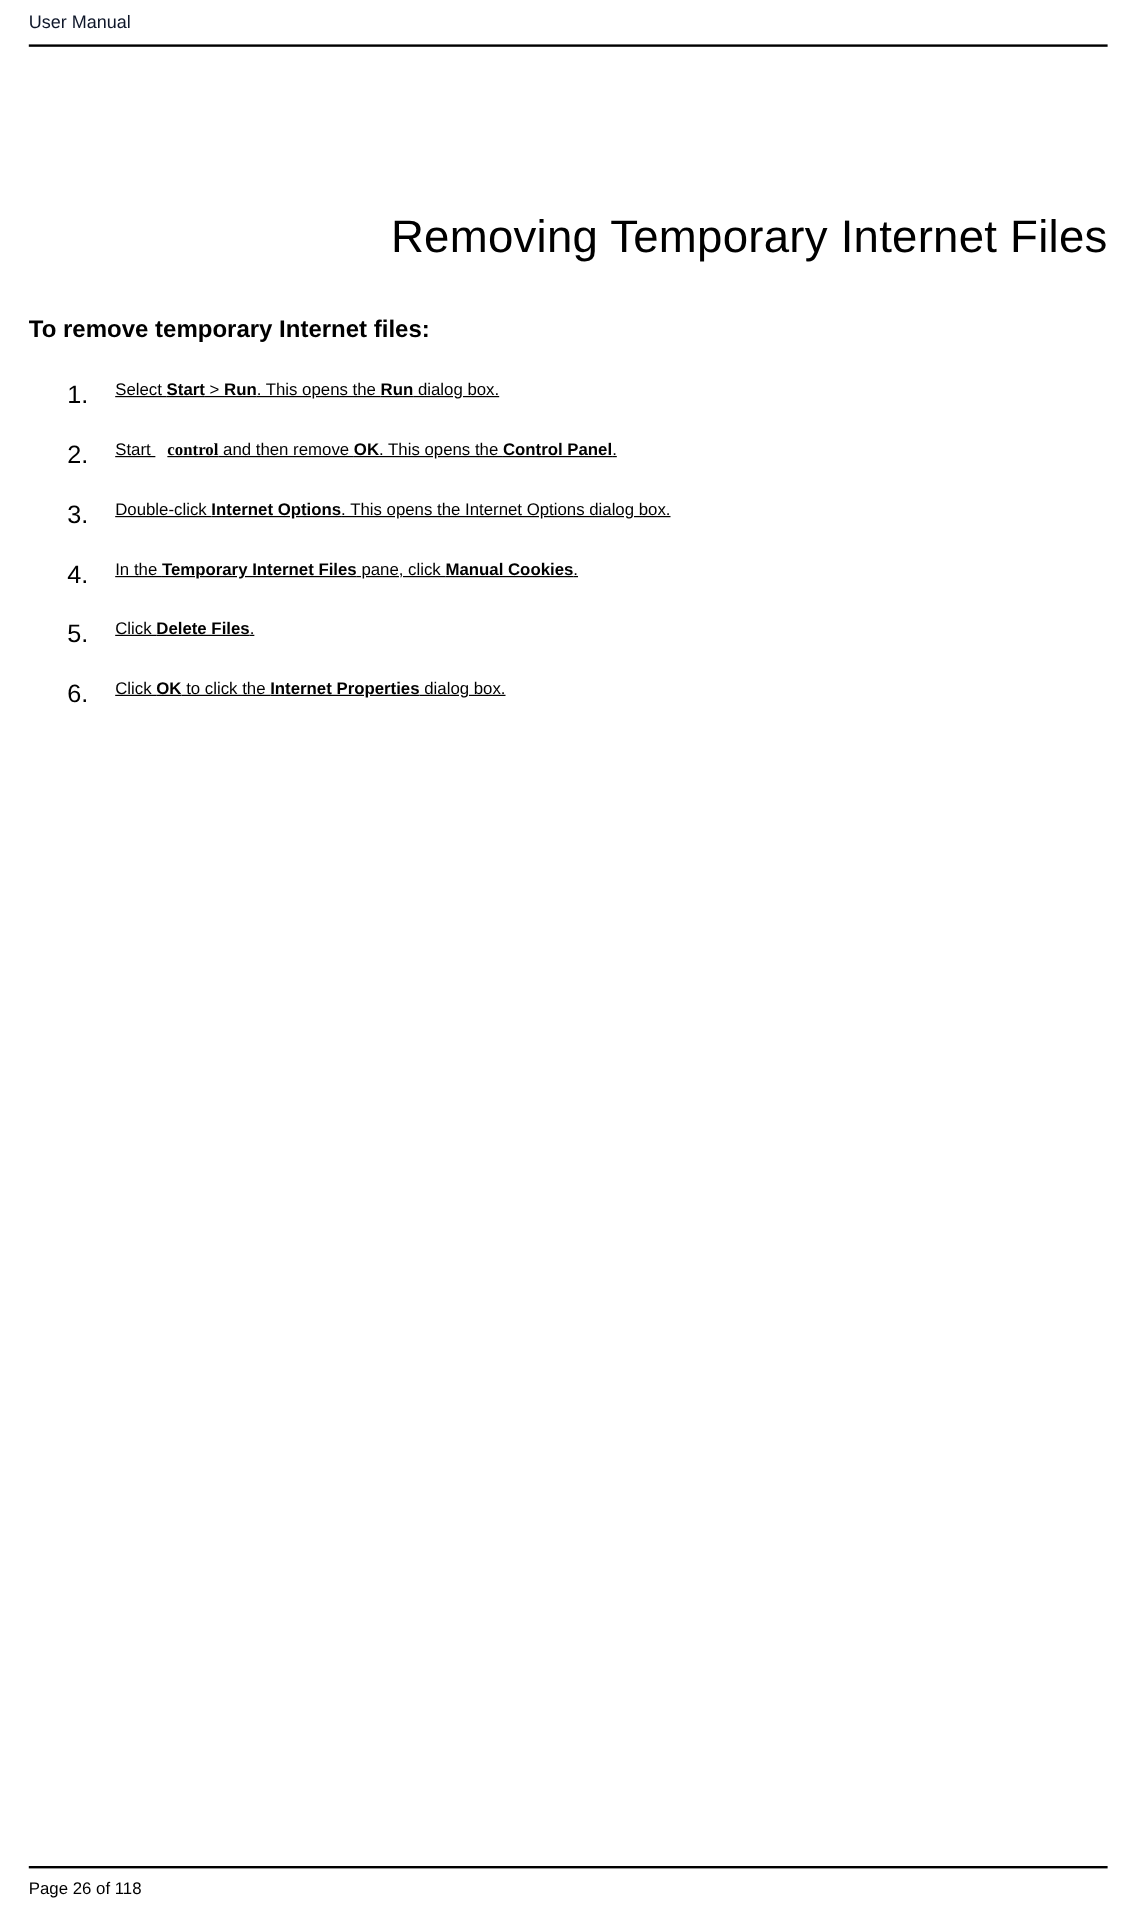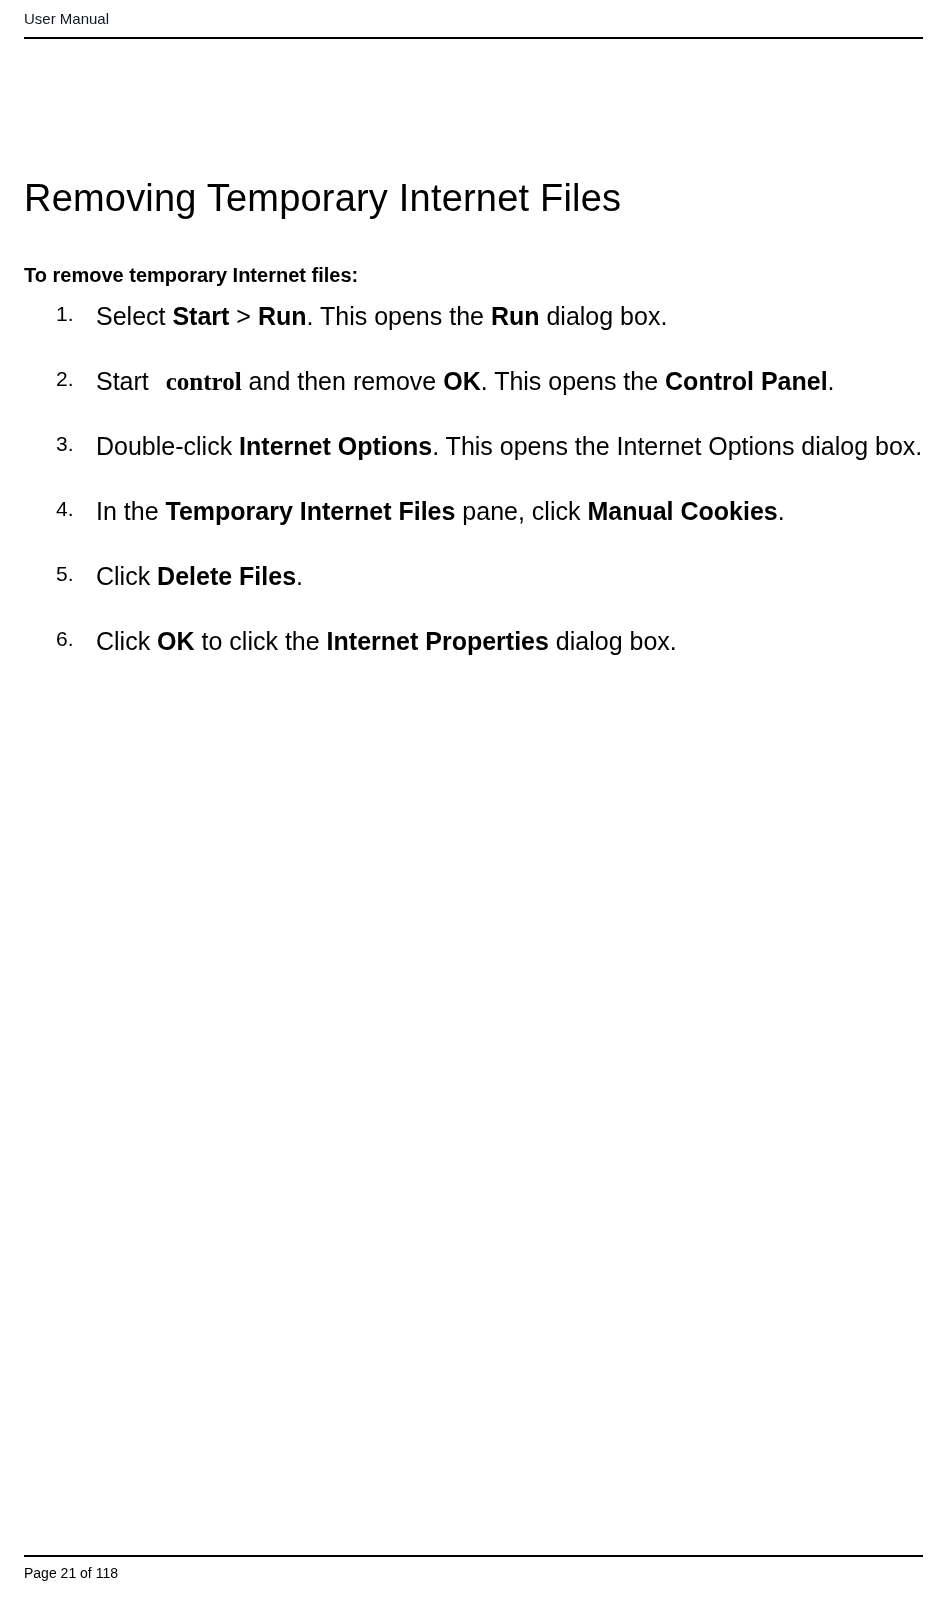--- a/index.html
+++ b/index.html
@@ -27,40 +27,42 @@
     }
     .content {
       padding-top: 138px;
     }
     h1.title {
       font-size: 38px;
       font-weight: 400;
       color: #000;
       margin-bottom: 44px;
       letter-spacing: 0.2px;
+      text-align: right;
     }
     h2.subheading {
       font-size: 20px;
       font-weight: 700;
       color: #000;
-      margin-bottom: 12px;
+      margin-bottom: 28px;
     }
     ol.steps {
       list-style: none;
       counter-reset: step;
       padding-left: 42px;
     }
     ol.steps li {
       counter-increment: step;
       position: relative;
-      font-size: 25px;
+      font-size: 14px;
       line-height: 1.4;
       color: #000;
       margin-bottom: 30px;
       padding-left: 30px;
+      text-decoration: underline;
     }
     ol.steps li::before {
       content: counter(step) ".";
       position: absolute;
       left: -10px;
       top: 0;
       font-size: 21px;
     }
     .b {
       font-weight: 600;
@@ -103,15 +105,15 @@
       <li><span>Double-click </span><span class="b">Internet Options</span><span>. This opens the Internet Options dialog box.</span></li>
       <li><span>In the </span><span class="b">Temporary Internet Files</span><span> pane, click </span><span class="b">Manual Cookies</span><span>.</span></li>
       <li><span>Click </span><span class="b">Delete Files</span><span>.</span></li>
       <li><span>Click </span><span class="b">OK</span><span> to click the </span><span class="b">Internet Properties</span><span> dialog box.</span></li>
     </ol>
 </div>
 
 <div class="footer">
   <hr class="footer-rule">
   <div class="footer-text">
-    <span>Page </span><span>21</span><span> of </span><span>118</span>
+    <span>Page </span><span>26</span><span> of </span><span>118</span>
   </div>
 </div>
 
 </body></html>

